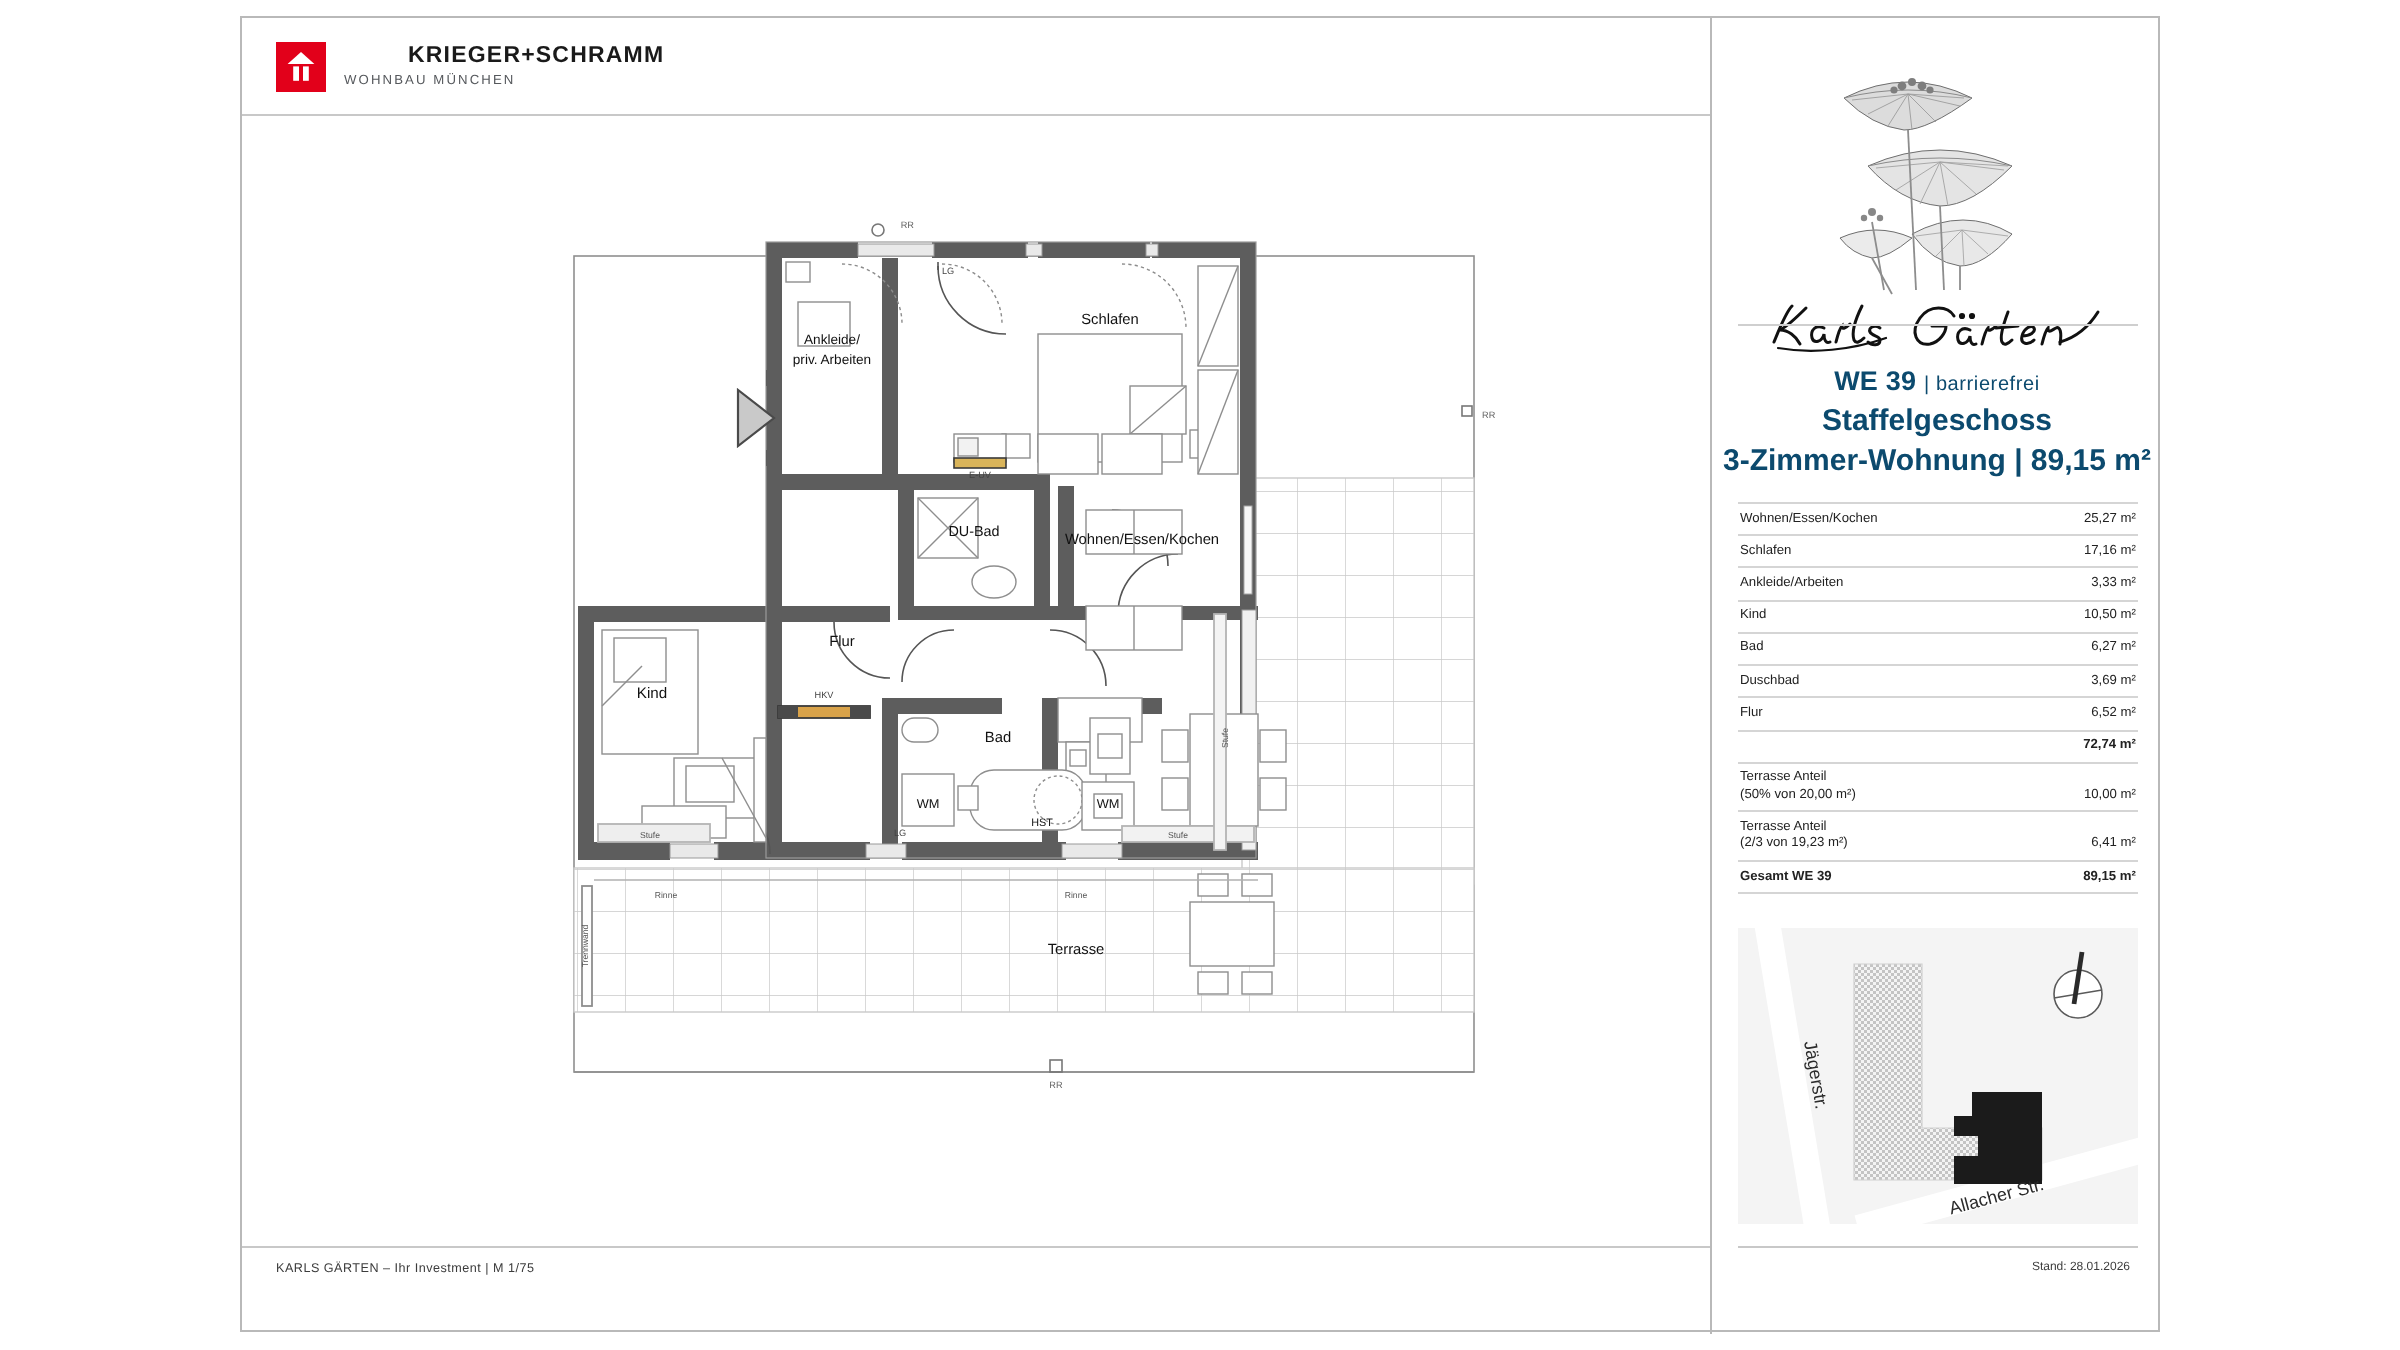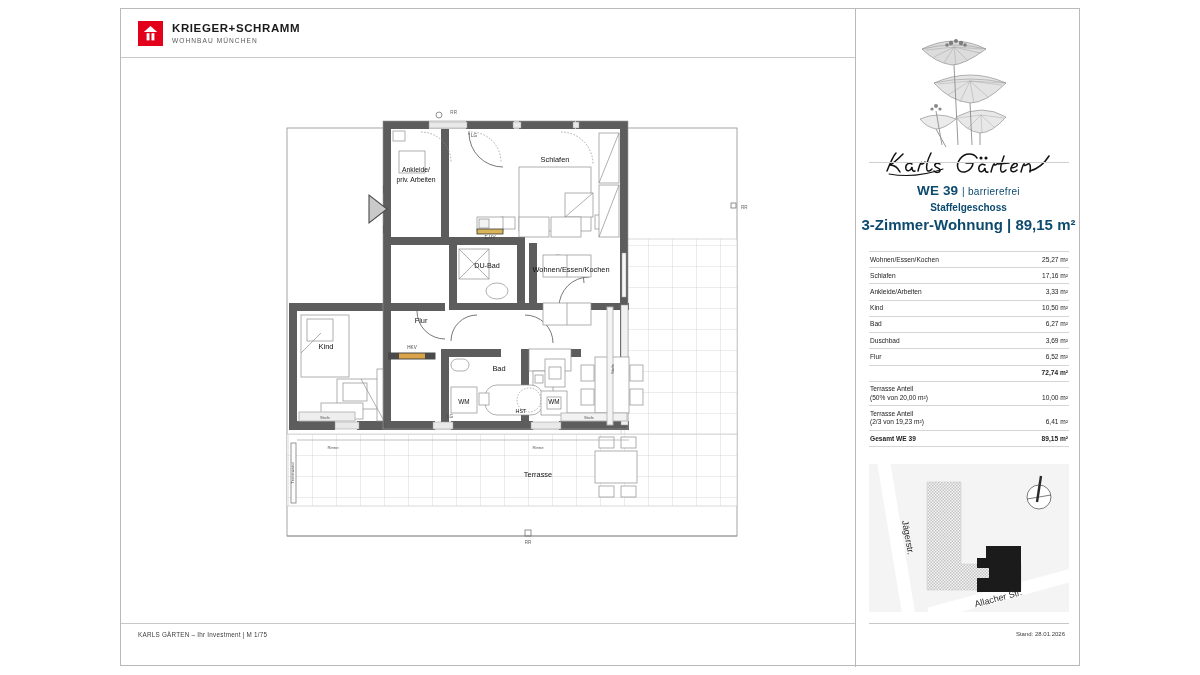--- a/index.html
+++ b/index.html
@@ -22,21 +22,21 @@
   
   .brand{
     position:absolute;left:17px;top:12px;display:flex;align-items:center;gap:9px;
   }
   .brand-mark{
     width:25px;height:25px;background:#e2001a;position:relative;flex:0 0 auto;
   }
   .brand-mark svg{position:absolute;left:0;top:0;}
   .brand-txt{line-height:1.15;}
   .brand-name{
-    font-size:11.5px;font-weight:bold;letter-spacing:0.6px;color:#1a1a1a;
+    font-size:11.5px;font-weight:bold;letter-spacing:0.6px;color:#1a1a1a;margin-left:32px;
   }
   .brand-sub{
     font-size:6.6px;letter-spacing:1.05px;color:#55585c;margin-top:2px;
   }
   .hdr-rule{
     position:absolute;left:0;top:48px;width:734px;height:1px;background:#c8c8c8;
   }
   .ftr-rule{
     position:absolute;left:0;top:614px;width:734px;height:1px;background:#c8c8c8;
   }
@@ -50,21 +50,21 @@
   .stand{position:absolute;right:16px;top:622px;font-size:6px;color:#3c3c3c;}
 
   
   .kl{position:absolute;left:0;top:14px;width:225px;text-align:center;}
   .kl svg{display:block;margin:0 auto;}
 
   
   .titleblk{position:absolute;left:0;top:174px;width:225px;text-align:center;color:#0c4a6e;}
   .t1{font-size:13.5px;font-weight:bold;letter-spacing:0.1px;}
   .t1 .thin{font-weight:normal;font-size:10px;letter-spacing:0.3px;}
-  .t2{font-size:10px;margin-top:4px;font-weight:bold;}
+  .t2{font-size:15px;margin-top:4px;font-weight:bold;}
   .t3{font-size:15px;margin-top:3px;font-weight:bold;}
 
   
   .tbl{position:absolute;left:13px;top:242px;width:200px;font-size:6.6px;color:#222;}
   .row{display:flex;justify-content:space-between;align-items:flex-end;
        border-bottom:1px solid #d5d5d5;padding:3.6px 1px 3.2px 1px;line-height:1.28;}
   .row:first-child{border-top:1px solid #d5d5d5;}
   .row .lbl{white-space:pre-line;}
   .row .val{white-space:nowrap;padding-left:6px;}
   .row.sum{justify-content:flex-end;font-weight:bold;}

